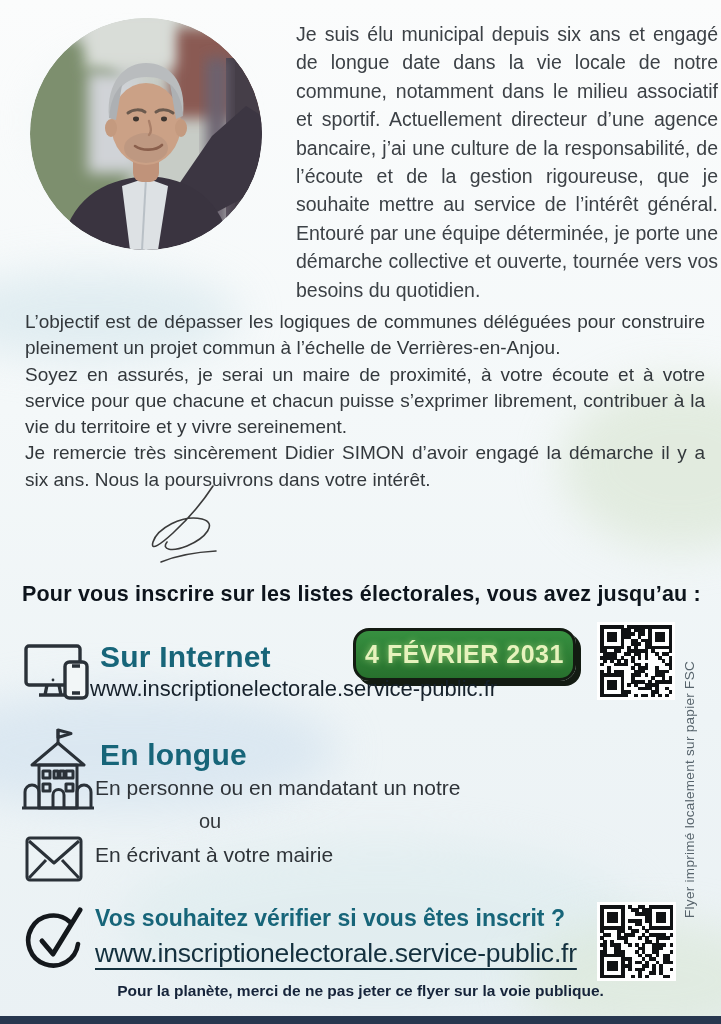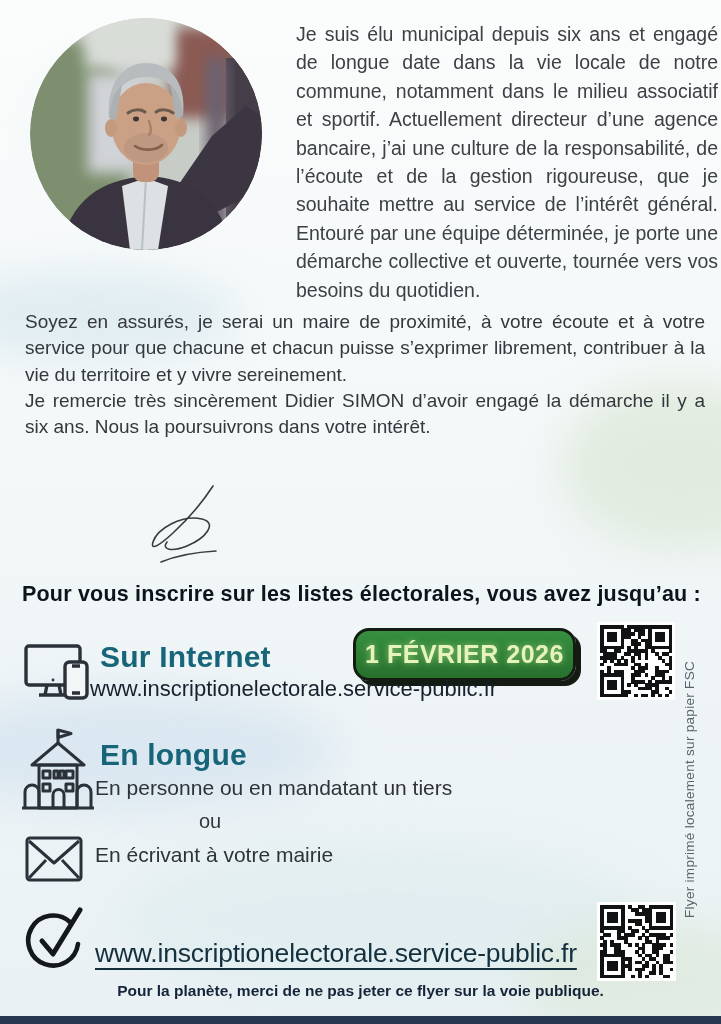--- a/index.html
+++ b/index.html
@@ -119,20 +119,21 @@
         <path d="M119,103 C121,110 122,114 119,117" stroke="#a97f68" stroke-width="2.4" fill="none" stroke-linecap="round"></path>
         <path d="M105,128 C112,133 126,133 132,127" stroke="#8a5f4c" stroke-width="2.6" fill="none" stroke-linecap="round"></path>
       </g>
     </svg>
   </div>
 
 
   <p class="intro">Je suis élu municipal depuis six ans et engagé de longue date dans la vie locale de notre commune, notamment dans le milieu associatif et sportif. Actuellement directeur d’une agence bancaire, j’ai une culture de la responsabilité, de l’écoute et de la gestion rigoureuse, que je souhaite mettre au service de l’intérêt général. Entouré par une équipe déterminée, je porte une démarche collective et ouverte, tournée vers vos besoins du quotidien.</p>
 
   <div class="bodytext">
+    <p>L’objectif est de dépasser les logiques de communes déléguées pour construire pleinement un projet commun à l’échelle de Verrières-en-Anjou.</p>
     <p>Soyez en assurés, je serai un maire de proximité, à votre écoute et à votre service pour que chacune et chacun puisse s’exprimer librement, contribuer à la vie du territoire et y vivre sereinement.</p>
     <p>Je remercie très sincèrement Didier SIMON d’avoir engagé la démarche il y a six ans. Nous la poursuivrons dans votre intérêt.</p>
   </div>
 
   <svg class="signature" width="120" height="96" viewBox="0 0 120 96">
     <path d="M83,10 C70,30 56,45 43,57 C31,68 20,76 23,66 C27,53 52,38 72,43 C88,47 76,62 57,70 C42,76 31,74 37,66" fill="none" stroke="#3b3b3b" stroke-width="1.6" stroke-linecap="round"></path>
     <path d="M31,86 C48,79 68,76 86,75" fill="none" stroke="#3b3b3b" stroke-width="1.6" stroke-linecap="round"></path>
   </svg>
 
   <h2 class="deadline-heading">Pour vous inscrire sur les listes électorales, vous avez jusqu’au :</h2>
@@ -140,21 +141,21 @@
   <svg class="icon devices-icon" width="74" height="74" viewBox="0 0 74 74">
     <g fill="none" stroke="#2a3138" stroke-width="3.4" stroke-linejoin="round">
       <rect x="4" y="13" width="54" height="39" rx="3"></rect>
       <path d="M25,52 L23,62 M37,52 L39,62 M17,62 H45"></path>
       <circle cx="31" cy="47" r="1.4" fill="#2a3138" stroke="none"></circle>
       <rect x="43" y="29" width="22" height="36" rx="4.5" fill="#f2f6f7"></rect>
       <path d="M50,33 H58 M50,60 H58"></path>
     </g>
   </svg>
   <div class="channel-title t-internet">Sur Internet</div>
-  <div class="badge badge1">1 FÉVRIER 2026</div>
+  <div class="badge badge1">4 FÉVRIER 2031</div>
   <a class="url1" href="#">www.inscriptionelectorale.service-public.fr</a>
   <div class="qr qr1">
       <i style="left:0px;top:0px;width:3.728571428571428px;height:3.728571428571428px"></i>
       <i style="left:3.4285714285714284px;top:0px;width:3.728571428571428px;height:3.728571428571428px"></i>
       <i style="left:6.857142857142857px;top:0px;width:3.728571428571428px;height:3.728571428571428px"></i>
       <i style="left:10.285714285714285px;top:0px;width:3.728571428571428px;height:3.728571428571428px"></i>
       <i style="left:13.714285714285714px;top:0px;width:3.728571428571428px;height:3.728571428571428px"></i>
       <i style="left:17.142857142857142px;top:0px;width:3.728571428571428px;height:3.728571428571428px"></i>
       <i style="left:20.57142857142857px;top:0px;width:3.728571428571428px;height:3.728571428571428px"></i>
       <i style="left:27.428571428571427px;top:0px;width:3.728571428571428px;height:3.728571428571428px"></i>
@@ -409,35 +410,36 @@
       <rect x="23" y="58" width="7" height="7"></rect>
         <rect x="46" y="58" width="7" height="7"></rect>
       <rect x="34" y="45" width="4" height="7"></rect>
         <rect x="40" y="45" width="4" height="7"></rect>
       <path d="M5,82 V66 a7,7 0 0 1 14,0 V82"></path>
       <path d="M57,82 V66 a7,7 0 0 1 14,0 V82"></path>
       <path d="M2,82 H74"></path>
     </g>
   </svg>
   <div class="channel-title t-mairie">En longue</div>
-  <div class="opt1">En personne ou en mandatant un tiers</div>
+  <div class="opt1">En personne ou en mandatant un notre</div>
   <div class="or-sep">ou</div>
   <svg class="icon envelope-icon" width="58" height="46" viewBox="0 0 58 46">
     <g fill="none" stroke="#2a3138" stroke-width="3" stroke-linejoin="round">
       <rect x="2" y="2" width="54" height="42" rx="3"></rect>
       <path d="M4,5 L29,27 L54,5"></path>
       <path d="M4,42 L21,24 M54,42 L37,24"></path>
     </g>
   </svg>
   <div class="opt2">En écrivant à votre mairie</div>
 
   <svg class="icon check-icon" width="66" height="68" viewBox="0 0 66 68">
     <path d="M46,21 A25,25 0 1 0 54,43" fill="none" stroke="#14181c" stroke-width="4.6" stroke-linecap="round"></path>
     <path d="M18,40 L29,53 L56,9" fill="none" stroke="#14181c" stroke-width="5" stroke-linecap="round" stroke-linejoin="round"></path>
   </svg>
+  <div class="verify-q">Vos souhaitez vérifier si vous êtes inscrit ?</div>
   <a class="url2" href="#">www.inscriptionelectorale.service-public.fr</a>
   <div class="qr qr2">
       <i style="left:0px;top:0px;width:3.776190476190476px;height:3.776190476190476px"></i>
       <i style="left:3.4761904761904763px;top:0px;width:3.776190476190476px;height:3.776190476190476px"></i>
       <i style="left:6.9523809523809526px;top:0px;width:3.776190476190476px;height:3.776190476190476px"></i>
       <i style="left:10.428571428571429px;top:0px;width:3.776190476190476px;height:3.776190476190476px"></i>
       <i style="left:13.904761904761905px;top:0px;width:3.776190476190476px;height:3.776190476190476px"></i>
       <i style="left:17.38095238095238px;top:0px;width:3.776190476190476px;height:3.776190476190476px"></i>
       <i style="left:20.857142857142858px;top:0px;width:3.776190476190476px;height:3.776190476190476px"></i>
       <i style="left:27.80952380952381px;top:0px;width:3.776190476190476px;height:3.776190476190476px"></i>

